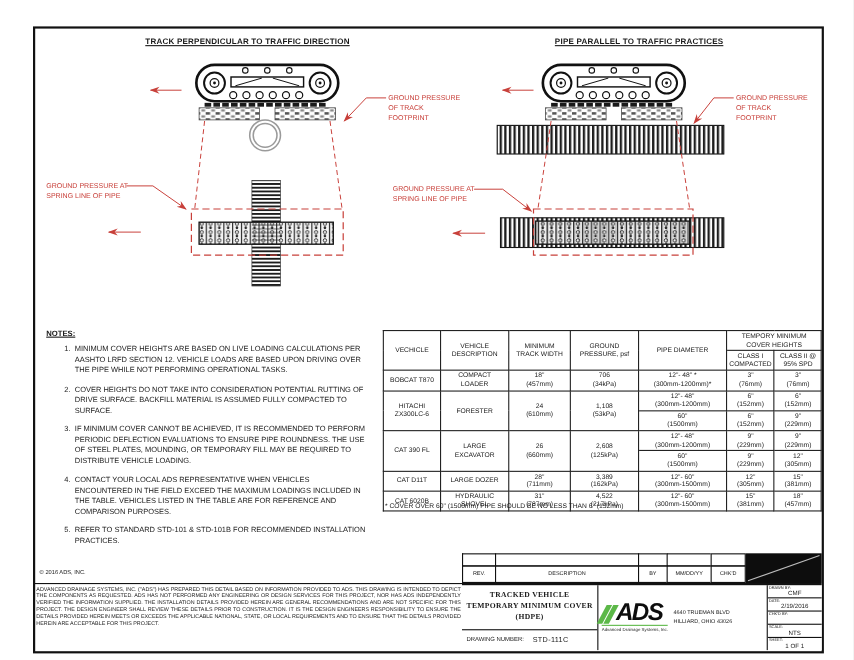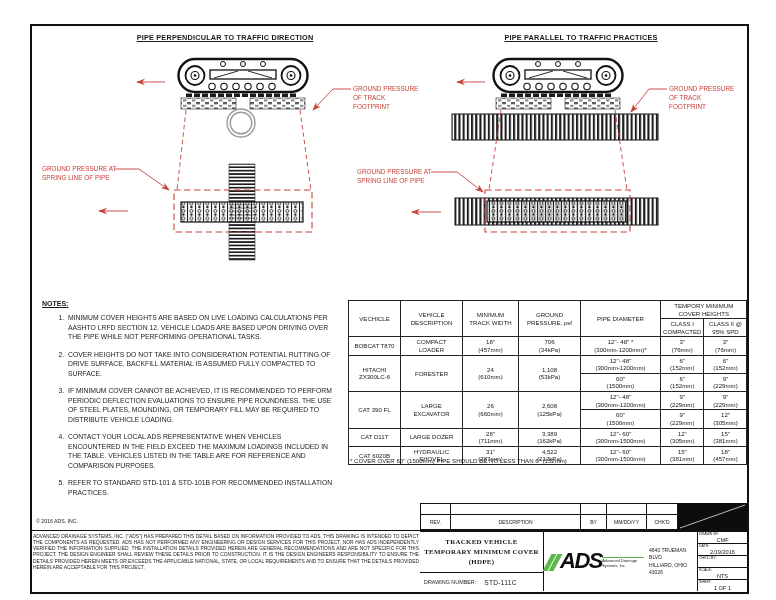--- a/index.html
+++ b/index.html
@@ -46,21 +46,21 @@
         border-top:2px solid #111;box-sizing:border-box;background:#fff;}
   .tb-col{box-sizing:border-box;border-left:1.5px solid #111;height:100%;}
   #tb-titlebox{width:123px;border-left:none;display:flex;flex-direction:column;}
   #tb-title-area{flex:1;display:flex;flex-direction:column;align-items:center;justify-content:center;
         border-bottom:1px solid #111;font-family:"Liberation Serif",serif;font-weight:bold;
         font-size:6.9px;text-align:center;line-height:1.45;letter-spacing:.3px;}
   #tb-dn-row{height:18px;display:flex;align-items:center;padding:0 4px;}
   #tb-dn-label{font-size:5.4px;}
   #tb-dn-value{font-size:6.6px;margin-left:8px;letter-spacing:.3px;}
   #tb-logobox{width:154px;display:flex;align-items:center;padding:2px 3px;}
-  #logo{display:flex;flex-direction:row;align-items:center;}
+  #logo{display:flex;flex-direction:column;align-items:flex-start;}
   #logo-main{display:flex;align-items:flex-end;}
   .logo-slash{display:inline-block;width:4.5px;height:17px;background:#5cb848;
         transform:skewX(-28deg);margin-right:1.5px;}
   #logo-text{font-size:22px;font-weight:bold;font-style:italic;letter-spacing:-1.5px;
         line-height:.82;color:#0d0d0d;margin-left:1px;}
   #logo-tagline{font-size:4px;color:#222;border-top:1px solid #5cb848;margin-top:1.5px;padding-top:.5px;}
   #tb-address{font-size:5px;line-height:1.45;margin-left:5px;color:#222;}
   #tb-fields{width:50px;display:flex;flex-direction:column;}
   .tb-field{flex:1;border-bottom:1px solid #111;position:relative;box-sizing:border-box;}
   .tb-field:last-child{border-bottom:none;}
@@ -130,21 +130,21 @@
             <circle cx="46" cy="28.5" r="3.2"></circle>
           <circle cx="58" cy="28.5" r="3.2"></circle>
             <circle cx="70" cy="28.5" r="3.2"></circle>
           <circle cx="82" cy="28.5" r="3.2"></circle>
             <circle cx="94" cy="28.5" r="3.2"></circle>
         </g>
       </g>
     </defs>
   </svg>
 
-  <div class="diag-title" style="left:90px;top:33px;width:270px;">PIPE PERPENDICULAR TO TRAFFIC DIRECTION</div>
+  <div class="diag-title" style="left:90px;top:33px;width:270px;">TRACK PERPENDICULAR TO TRAFFIC DIRECTION</div>
   <div class="diag-title" style="left:450px;top:33px;width:262px;">PIPE PARALLEL TO TRAFFIC PRACTICES</div>
 
   <svg id="svg-left" style="left:35px;top:44px;" width="376" height="252" viewBox="0 0 376 252">
     <use href="#trk" x="143" y="14"></use>
     <line class="redline" x1="130" y1="38" x2="102" y2="38" marker-end="url(#ra)"></line>
 
     <circle class="pipe-ring" cx="206" cy="79" r="14"></circle>
     <circle class="pipe-ring" cx="206" cy="79" r="10.8"></circle>
 
     <line class="reddash" x1="151" y1="66" x2="142" y2="146"></line>

